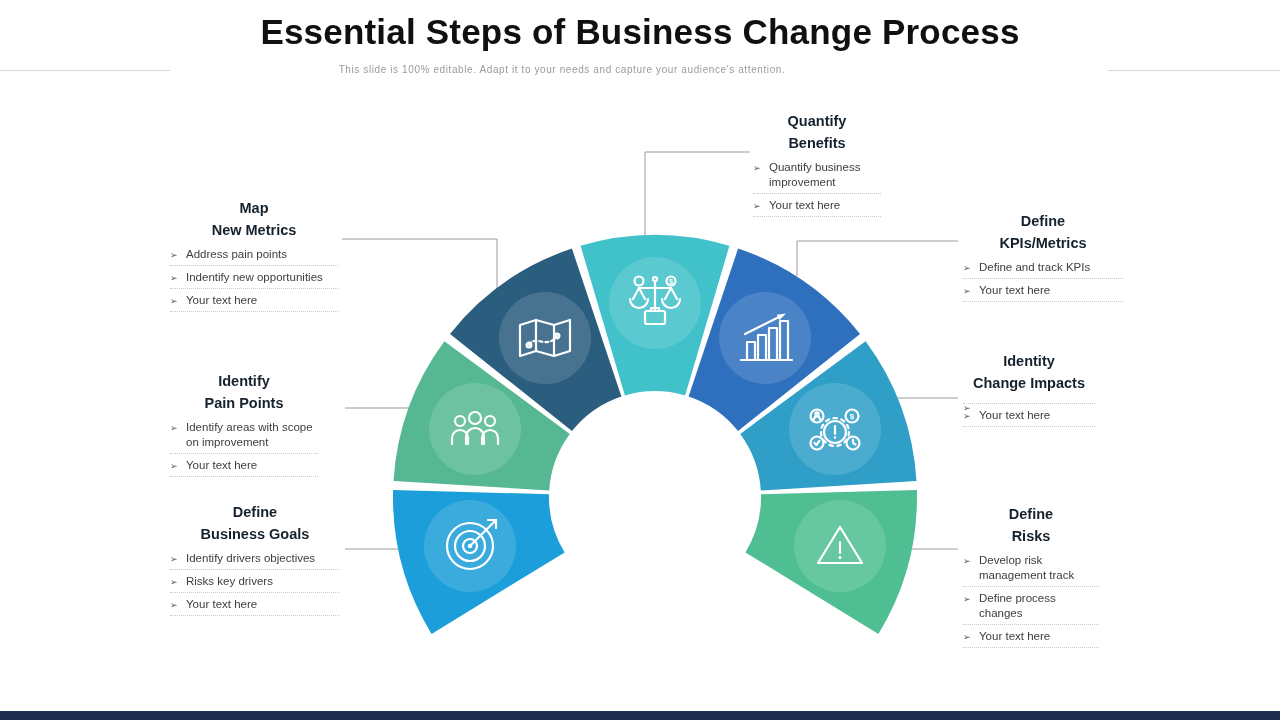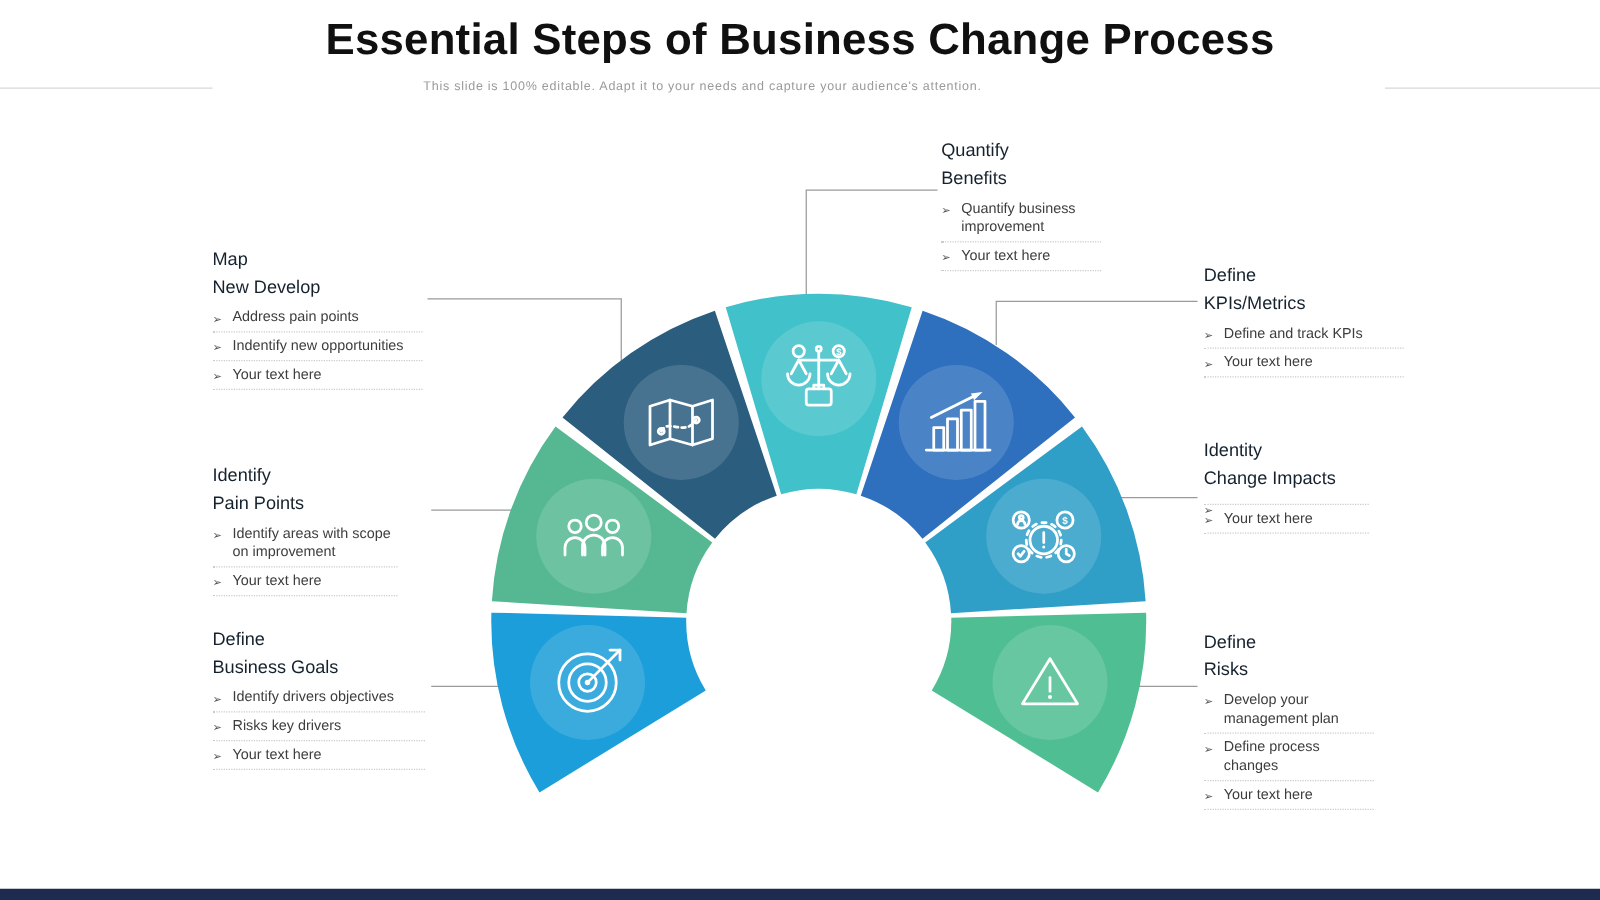--- a/index.html
+++ b/index.html
@@ -21,22 +21,23 @@
   .decor-line.right{left:1108px;width:172px;}
   .footer-bar{position:absolute;left:0;bottom:0;width:1280px;height:9px;background:#1e2a4e;}
   svg.overlay{position:absolute;left:0;top:0;}
   .connector{fill:none;stroke:var(--connector,#9a9a9a);stroke-width:1;}
   .halo{fill:rgba(255,255,255,0.14);stroke:none;}
   .ic{stroke:#ffffff;stroke-width:2.2;fill:none;stroke-linecap:round;stroke-linejoin:round;}
   .ic text{fill:#ffffff;stroke:none;font-family:"Liberation Sans",sans-serif;font-weight:bold;}
   .ic .fill{fill:#ffffff;stroke:none;}
   .callout{position:absolute;}
   .callout h3{
-    margin:0 0 6px 0;font-size:14.5px;line-height:22px;font-weight:normal;
+    margin:0 0 6px 0;font-size:14.5px;line-height:22px;font-weight:bold;
     color:var(--heading,#15222e);
+    text-align:center;
   }
   .callout ul{list-style:none;margin:0;padding:0;}
   .callout li{
     position:relative;padding:0 0 3px 16px;margin-bottom:4px;
     font-size:11.5px;line-height:15px;color:#3d3d3d;
     border-bottom:1px dotted #cccccc;
   }
   .callout li .mk{position:absolute;left:0;top:1px;font-size:9px;color:#555555;}
   #co-quantify{left:753px;top:110px;width:128px;}
   #co-map{left:170px;top:197px;width:168px;}
@@ -185,21 +186,21 @@
     </h3>
     <ul>
       <li><span class="mk">➢</span><span>Quantify business improvement</span></li>
       <li><span class="mk">➢</span><span>Your text here</span></li>
     </ul>
   </div>
 
   <div class="callout" id="co-map">
     <h3>
       <span>Map</span><br>
-      <span>New Develop</span>
+      <span>New Metrics</span>
     </h3>
     <ul>
       <li><span class="mk">➢</span><span>Address pain points</span></li>
       <li><span class="mk">➢</span><span>Indentify new opportunities</span></li>
       <li><span class="mk">➢</span><span>Your text here</span></li>
     </ul>
   </div>
 
   <div class="callout" id="co-pain">
     <h3>
@@ -245,20 +246,20 @@
       <li><span class="mk">➢</span><span>Your text here</span></li>
     </ul>
   </div>
 
   <div class="callout" id="co-risks">
     <h3>
       <span>Define</span><br>
       <span>Risks</span>
     </h3>
     <ul>
-      <li><span class="mk">➢</span><span>Develop your management plan</span></li>
+      <li><span class="mk">➢</span><span>Develop risk management track</span></li>
       <li><span class="mk">➢</span><span>Define process changes</span></li>
       <li><span class="mk">➢</span><span>Your text here</span></li>
     </ul>
   </div>
 
   <div class="footer-bar" style="background: rgb(30, 42, 78);"></div>
 </div>
 
 </body></html>

